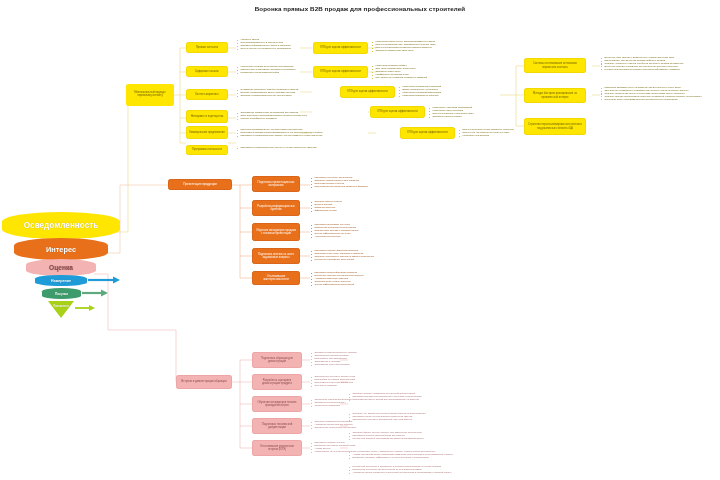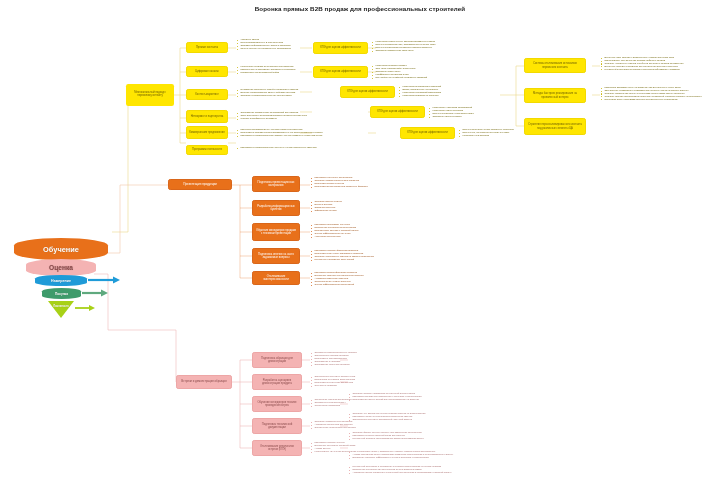--- a/index.html
+++ b/index.html
@@ -90,23 +90,26 @@
       <path d="M240 360 L252 360 M240 382 L252 382 M240 404 L252 404 M240 426 L252 426 M240 448 L252 448" stroke="#EEB9B9"></path>
       <path d="M300 360 L310 360 M300 382 L310 382 M300 404 L310 404 M300 426 L310 426 M300 448 L310 448" stroke="#EEB9B9"></path>
       <path d="M340 404 L348 404 M340 426 L348 426 M340 448 L348 448 M340 382 L348 382 M340 360 L348 360" stroke="#EEB9B9"></path>
     </g>
   </svg>
 
   <div class="title">Воронка прямых B2B продаж для профессиональных строителей</div>
 
   <div class="funnel">
 
+    <div class="fstage" style="top:0;width:118px;height:27px;background:#FFE600;border-radius:50%/36%;font-size:8.2px;">
+      <span class="fs-label">Осведомленность</span>
+    </div>
 
     <div class="fstage" style="top:26px;left:12px;width:94px;height:22px;background:#E8701A;border-radius:50%/34%;font-size:7.4px;">
-      <span class="fs-label">Обучение</span>
+      <span class="fs-label">Интерес</span>
     </div>
 
     <div class="fstage" style="top:47px;left:24px;width:70px;height:17px;background:#F4B3B3;color:#8a4a4a;border-radius:50%/34%;font-size:6.6px;">
       <span class="fs-label">Оценка</span>
     </div>
 
     <div class="fstage" style="top:63px;left:33px;width:52px;height:11px;background:#1F9BD8;border-radius:50%/32%;font-size:3.6px;">
       <span class="fs-label">Намерение</span>
     </div>
 

